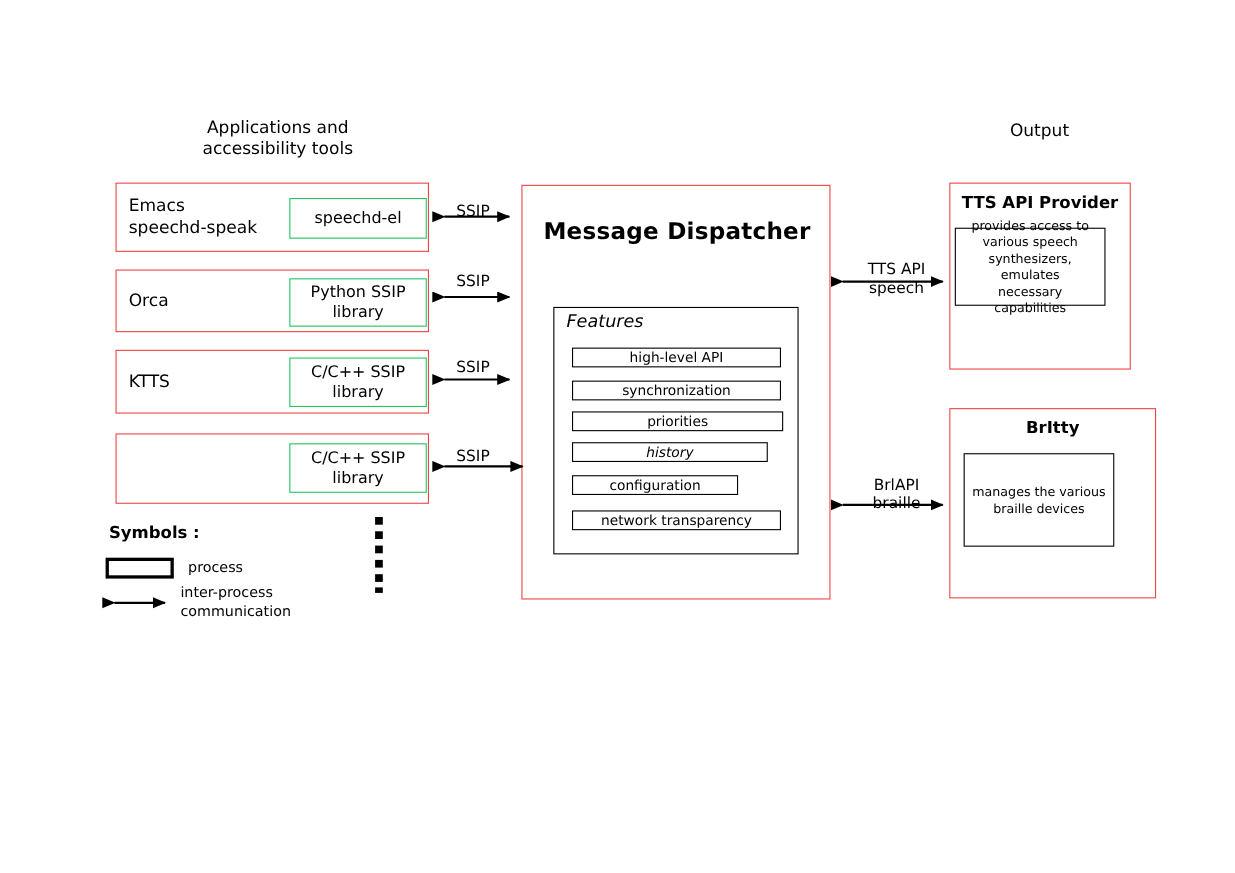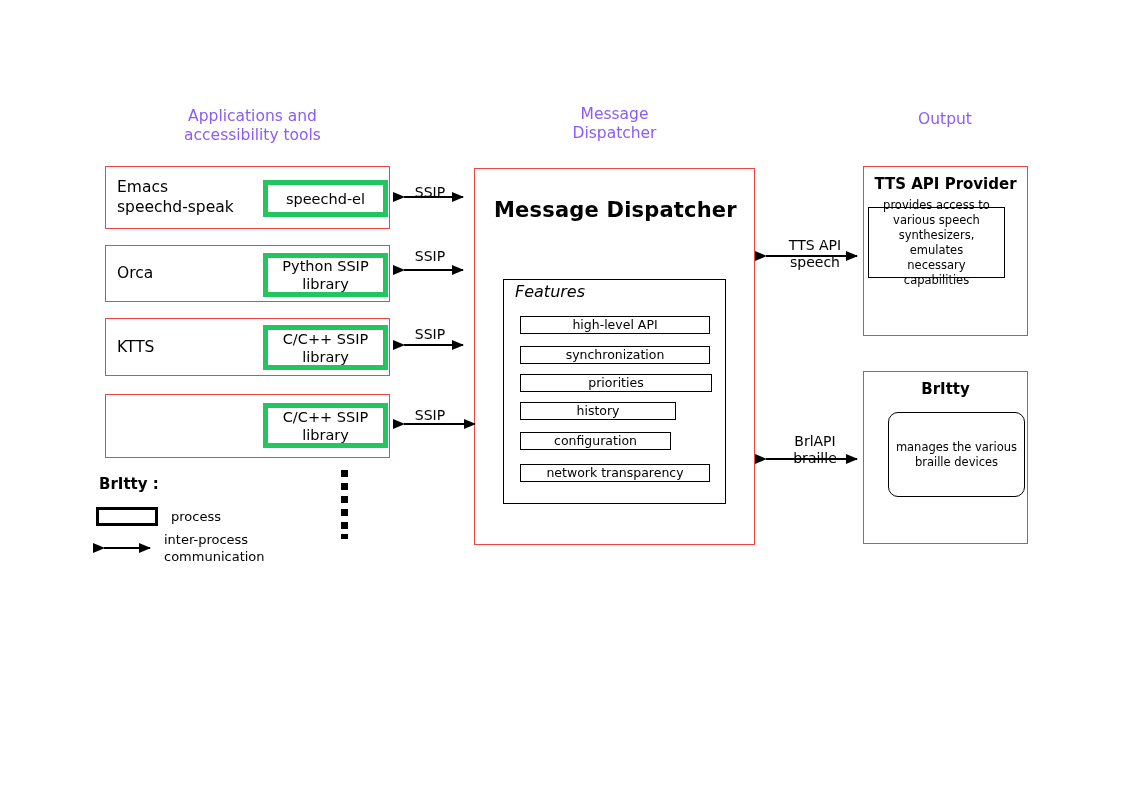--- a/index.html
+++ b/index.html
@@ -18,36 +18,36 @@
     background: #ffffff;
     overflow: hidden;
   }
 
   
   .col-head {
     position: absolute;
     text-align: center;
     font-size: 15.5px;
     line-height: 19px;
-    color: #8b5cf6;
+    color: #000000;
     white-space: pre-line;
   }
 
   
   .proc {
     position: absolute;
     box-sizing: border-box;
     border: 1px solid #ef4444;
     background: #fff;
   }
   
   .inner {
     position: absolute;
     box-sizing: border-box;
-    border: 5px solid #22c55e;
+    border: 1px solid #22c55e;
     background: #fff;
     display: flex;
     align-items: center;
     justify-content: center;
     text-align: center;
     font-size: 14.5px;
     line-height: 18px;
     white-space: pre-line;
   }
 
@@ -151,22 +151,20 @@
   svg.ov * { pointer-events: auto; }
 </style>
 </head>
 <body>
 
 <div id="canvas">
 
   <div class="col-head" style="left:165px; top:107px; width:175px;">Applications and
 accessibility tools</div>
 
-  <div class="col-head" style="left:547px; top:105px; width:135px;">Message
-Dispatcher</div>
 
   <div class="col-head" style="left:880px; top:110px; width:130px;text-align:center;">Output</div>
 
   <div class="proc" style="left:105px; top:166px; width:285px; height:63px;"></div>
   <div class="app-label" style="left:117px; top:178px;">Emacs
   speechd-speak</div>
   <div class="inner" style="left:263px; top:180px; width:125px; height:37px;">speechd-el</div>
 
   <div class="proc" style="left:105px; top:245px; width:285px; height:57px;"></div>
   <div class="app-label" style="left:117px; top:264px;">Orca</div>
@@ -184,49 +182,49 @@
 
   <div class="proc" style="left:474px; top:168px; width:281px; height:377px;"></div>
   <div class="dispatcher-title" style="left:494px; top:198px;">Message Dispatcher</div>
 
   <div class="features-box" style="left:503px; top:279px; width:223px; height:225px;"></div>
   <div class="features-title" style="left:515px; top:282px;">Features</div>
 
   <div class="feature" style="left:520px; top:316px; width:190px; height:18px;">high-level API</div>
   <div class="feature" style="left:520px; top:346px; width:190px; height:18px;">synchronization</div>
   <div class="feature" style="left:520px; top:374px; width:192px; height:18px;">priorities</div>
-  <div class="feature" style="left:520px; top:402px; width:156px; height:18px;">history</div>
+  <div class="feature" style="left:520px; top:402px; width:178px; height:18px;font-style:italic;">history</div>
   <div class="feature" style="left:520px; top:432px; width:151px; height:18px;">configuration</div>
   <div class="feature" style="left:520px; top:464px; width:190px; height:18px;">network transparency</div>
 
   <div class="proc" style="left:863px; top:166px; width:165px; height:170px;">
     <div class="out-title" style="top:8px;">TTS API Provider</div>
     <div class="out-desc" style="left:4px; top:40px; width:137px; height:71px;">provides access to
 various speech
 synthesizers, emulates
 necessary capabilities</div>
   </div>
 
-  <div class="proc" style="left:863px; top:371px; width:165px; height:173px;">
+  <div class="proc" style="left:863px; top:371px; width:188px; height:173px;">
     <div class="out-title" style="top:8px;">BrItty</div>
-    <div class="out-desc" style="left:24px; top:40px; width:137px; height:85px;border-radius:10px;">manages the various
+    <div class="out-desc" style="left:12px; top:40px; width:137px; height:85px;">manages the various
 braille devices</div>
   </div>
 
   <div class="arr-label" style="left:395px; top:184px; width:70px;">SSIP</div>
   <div class="arr-label" style="left:395px; top:248px; width:70px;">SSIP</div>
   <div class="arr-label" style="left:395px; top:326px; width:70px;">SSIP</div>
   <div class="arr-label" style="left:395px; top:407px; width:70px;">SSIP</div>
 
   <div class="arr-label" style="left:765px; top:237px; width:100px;">TTS API
 speech</div>
   <div class="arr-label" style="left:765px; top:433px; width:100px;">BrlAPI
 braille</div>
 
-  <div class="legend-title" style="left:99px; top:475px;">BrItty :</div>
+  <div class="legend-title" style="left:99px; top:475px;">Symbols :</div>
   <div class="legend-proc" style="left:96px; top:507px; width:62px; height:19px;"></div>
   <div class="legend-text" style="left:171px; top:508px;">process</div>
   <div class="legend-text" style="left:164px; top:531px;">inter-process
 communication</div>
 
   <svg class="ov" viewBox="0 0 1123 794">
     <defs>
       <marker id="ah-r" markerWidth="12" markerHeight="12" refX="11" refY="5" orient="auto" markerUnits="userSpaceOnUse">
         <path d="M0,0 L12,5 L0,10 Z" fill="#000"></path>
       </marker>

